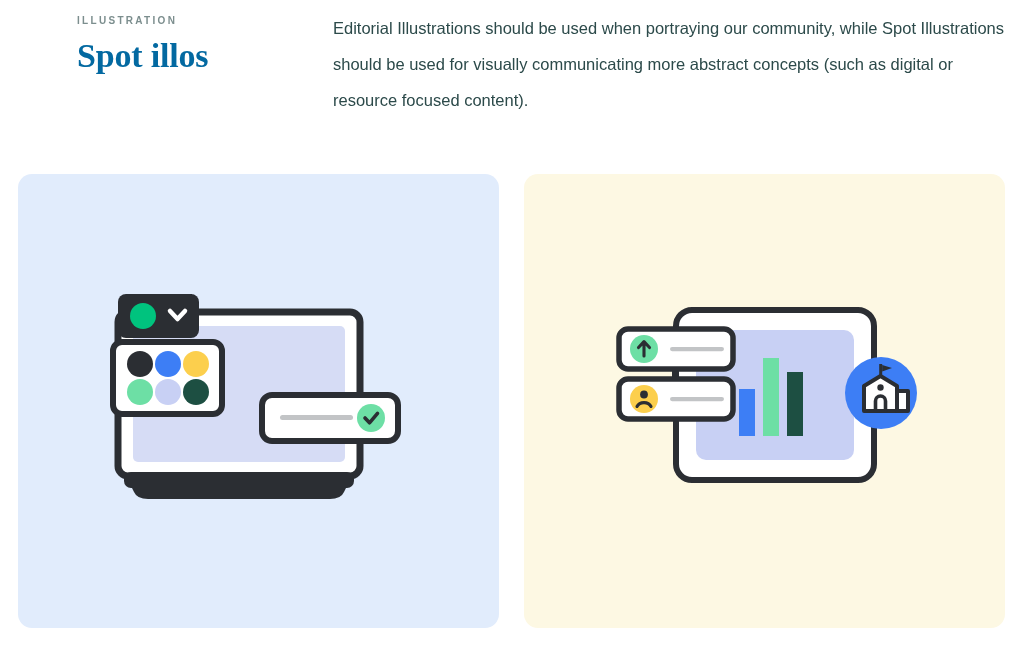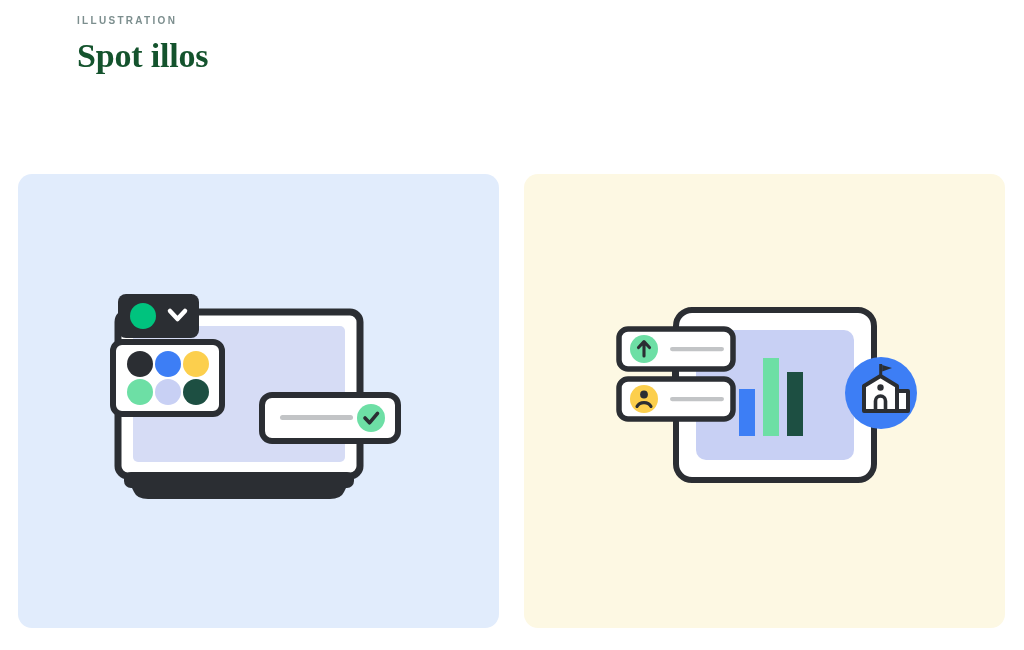--- a/index.html
+++ b/index.html
@@ -35,21 +35,21 @@
     font-weight: bold;
     letter-spacing: 2.3px;
     color: #7c8e8e;
     line-height: 14px;
     margin: 0 0 8px 0;
   }
   .title {
     font-family: "Liberation Serif", serif;
     font-size: 34px;
     font-weight: bold;
-    color: #14532d;
+    color: #0369a1;
     line-height: 40px;
     margin: 0;
     letter-spacing: -0.2px;
   }
   .header-body {
     position: absolute;
     left: 323px;
     top: 10px;
     width: 676px;
     font-family: "Liberation Sans", sans-serif;
@@ -86,20 +86,21 @@
   }
 </style>
 </head>
 <body>
 
 <div class="header">
   <div class="header-left">
     <div class="eyebrow">ILLUSTRATION</div>
     <h1 class="title">Spot illos</h1>
   </div>
+  <div class="header-body">Editorial Illustrations should be used when portraying our community, while Spot Illustrations should be used for visually communicating more abstract concepts (such as digital or resource focused content).</div>
 </div>
 
 <div class="cards">
 
   <div class="card card-left">
     <svg class="illo" viewBox="0 0 481 454" xmlns="http://www.w3.org/2000/svg">
 
       <rect x="152" y="120" width="6" height="170" fill="#2b2e33"></rect>
       <rect x="168" y="120" width="6" height="170" fill="#2b2e33"></rect>
 

